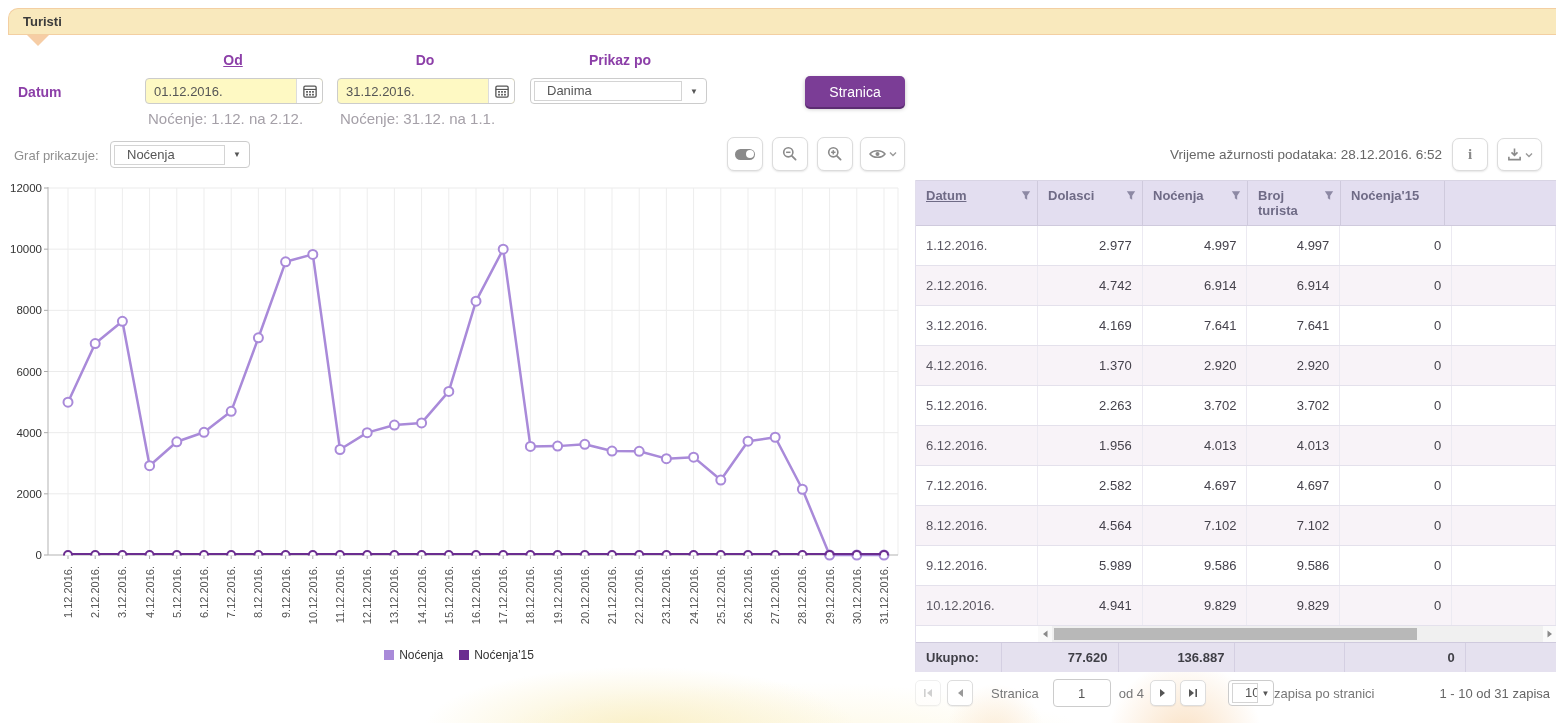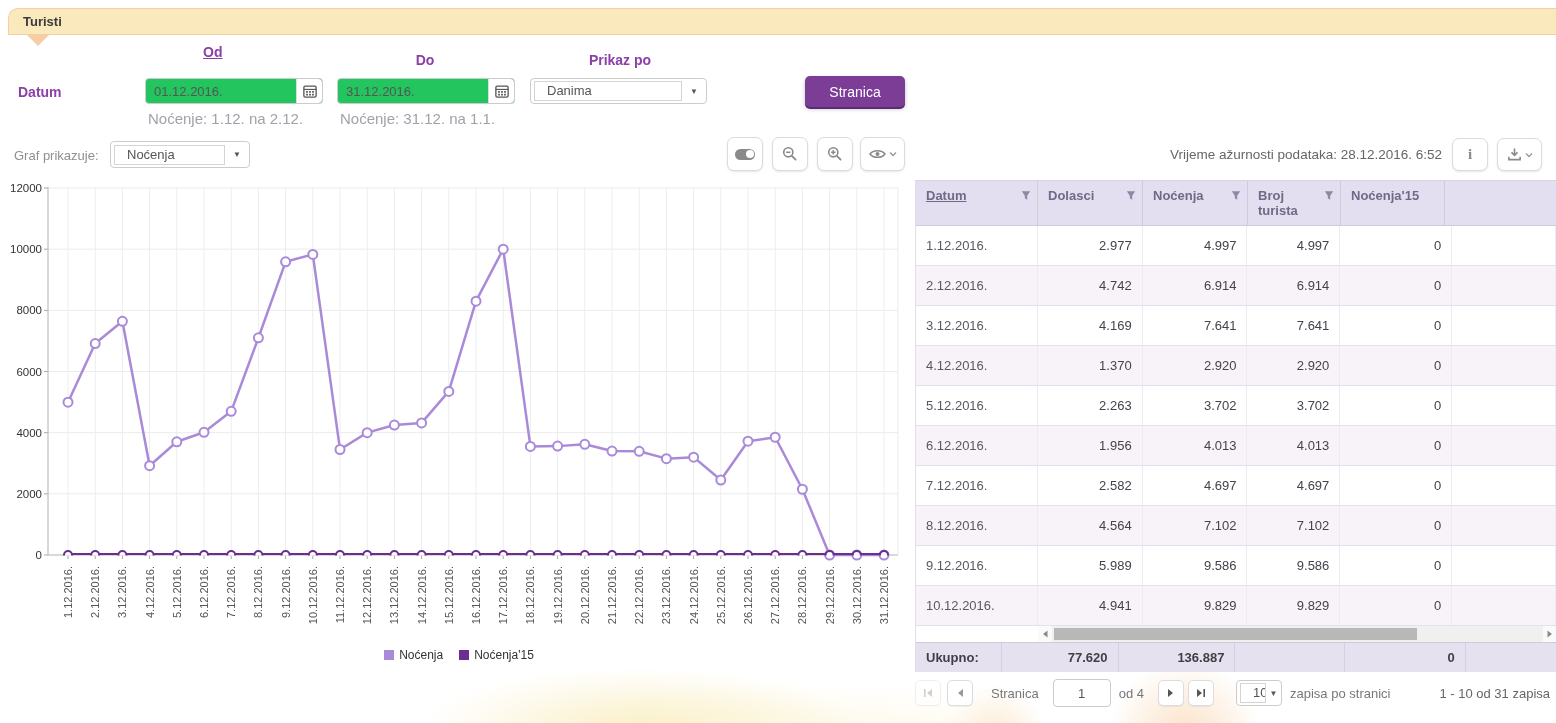--- a/index.html
+++ b/index.html
@@ -13,26 +13,26 @@
       radial-gradient(ellipse 430px 95px at 790px 120px, #fdf7de 0%, rgba(253,247,222,0) 75%);}
   
   .tabbar{position:absolute;left:8px;top:8px;right:0;height:25px;background:#f9e9bd;
     border:1px solid #f3cfa2;border-right:none;border-radius:10px 0 0 0;
     display:flex;align-items:center;padding-left:14px;}
   .tab-title{font-size:13px;font-weight:bold;color:#3b3b3b;cursor:pointer;}
   .tab-pointer{position:absolute;left:27px;top:35px;width:0;height:0;
     border-left:11px solid transparent;border-right:11px solid transparent;border-top:11px solid #f6cda5;}
   
   .flabel{position:absolute;font-size:14px;font-weight:bold;color:#8c3fa8;}
-  .lbl-od{left:203px;top:44px;width:60px;text-align:left;text-decoration:underline;}
+  .lbl-od{left:203px;top:52px;width:60px;text-align:center;text-decoration:underline;}
   .lbl-do{left:395px;top:52px;width:60px;text-align:center;}
   .lbl-prikaz{left:573px;top:52px;width:94px;text-align:center;}
   .lbl-datum{left:18px;top:84px;}
   .datefield{position:absolute;top:78px;height:26px;width:178px;border:1px solid #ccc;border-radius:4px;
-    background:#22c55e;display:flex;align-items:stretch;box-sizing:border-box;}
+    background:#fef9c3;display:flex;align-items:stretch;box-sizing:border-box;}
   .df-od{left:145px;} .df-do{left:337px;}
   .datefield input{flex:1;min-width:0;border:none;outline:none;background:transparent;
     padding:0 8px;font-size:13px;color:#555;font-family:inherit;}
   .cal-btn{width:26px;border:none;border-left:1px solid #ddd;background:#fff;border-radius:0 4px 4px 0;
     display:flex;align-items:center;justify-content:center;cursor:pointer;padding:0;}
   .fnote{position:absolute;top:110px;font-size:15px;color:#a5a0a8;}
   .note-od{left:148px;} .note-do{left:340px;}
   .select{position:absolute;border:1px solid #ccc;border-radius:4px;background:#fff;
     display:flex;align-items:center;box-sizing:border-box;cursor:pointer;}
   .sel-prikaz{left:530px;top:78px;width:177px;height:26px;}
@@ -87,21 +87,21 @@
   
   .pager{position:absolute;left:915px;top:679px;width:635px;height:28px;display:flex;align-items:center;
     font-size:13px;color:#777;}
   .pg-btn{width:26px;height:26px;border:1px solid #ddd;border-radius:5px;background:#fff;cursor:pointer;
     display:flex;align-items:center;justify-content:center;box-shadow:0 1px 1px rgba(0,0,0,.06);padding:0;}
   .pg-btn.disabled{opacity:.45;cursor:default;}
   .pg-input{width:52px;height:24px;border:1px solid #ccc;border-radius:4px;text-align:center;
     font-size:13px;color:#555;font-family:inherit;margin:0 8px;}
   .sel-psize{position:static;width:46px;height:26px;margin-left:22px;}
   .pg-range{margin-left:auto;color:#666;}
-  .mr6{margin-right:6px;} .ml8{margin-left:8px;} .ml4{margin-left:4px;}
+  .mr6{margin-right:6px;} .ml8{margin-left:0;} .ml4{margin-left:4px;}
 </style>
 </head>
 <body>
 
 <div class="page">
   <div class="bottom-decor"></div>
 
   <div class="tabbar">
     <span class="tab-title">Turisti</span>
   </div>

